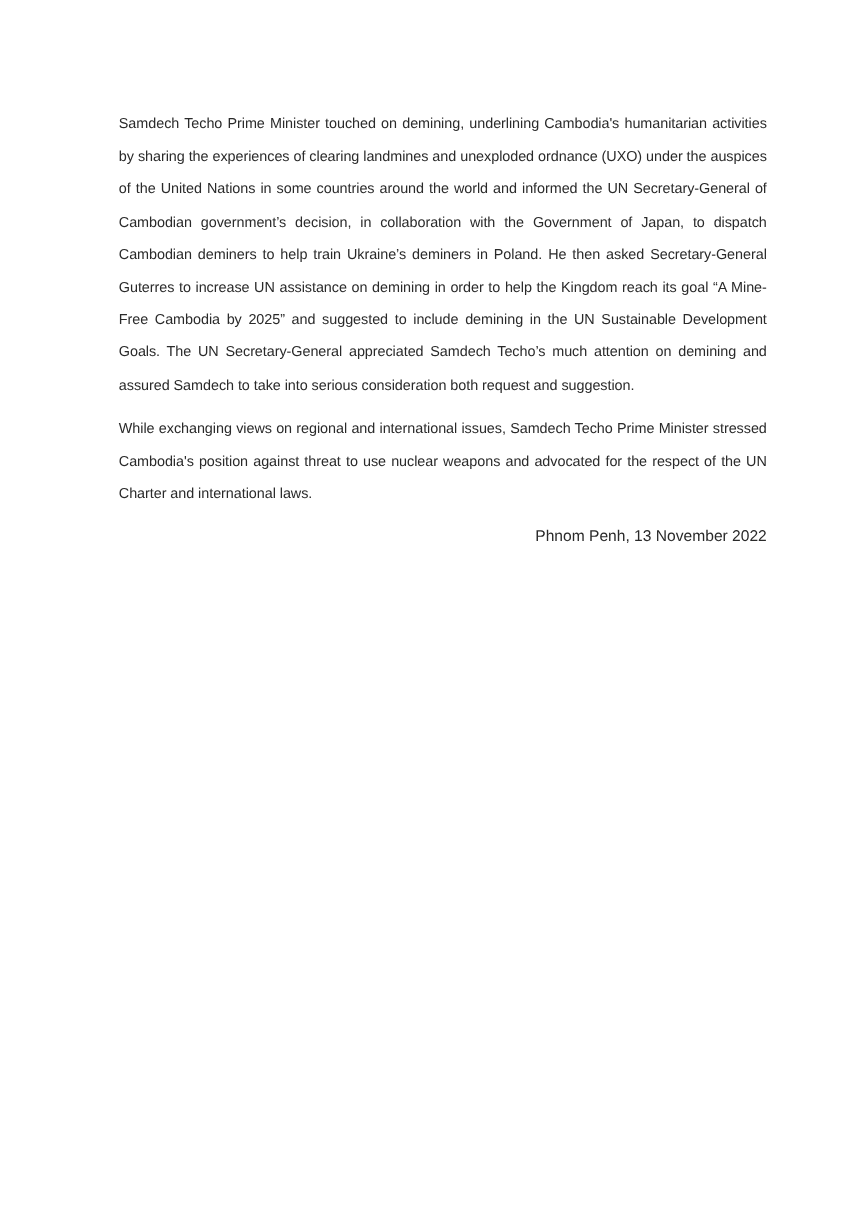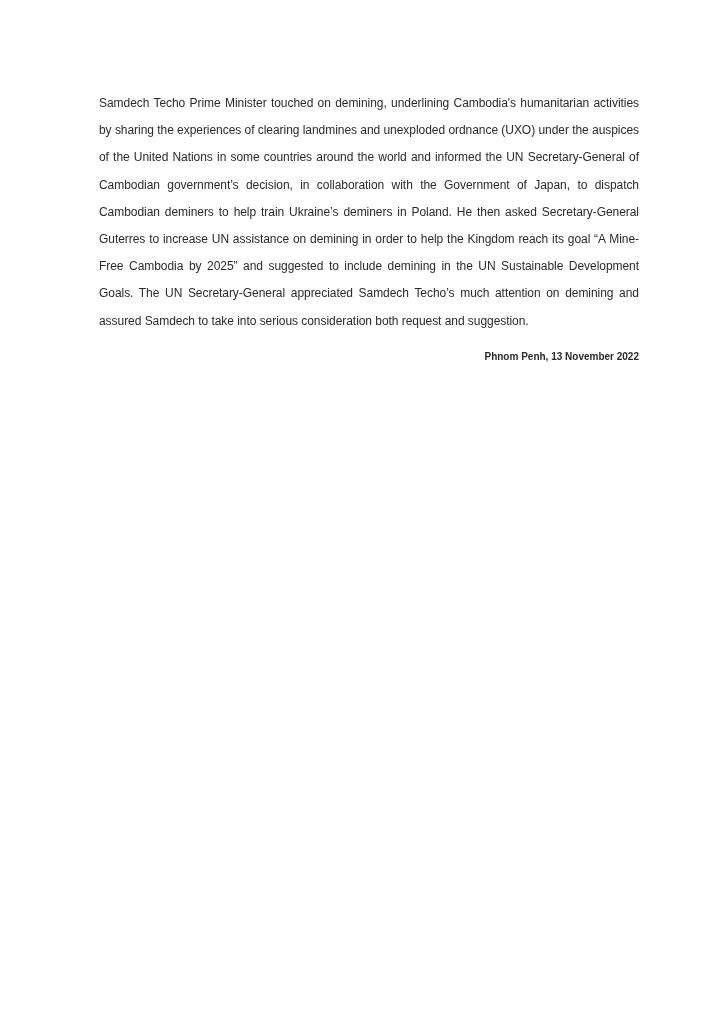--- a/index.html
+++ b/index.html
@@ -26,25 +26,25 @@
       font-size: 12px;
       line-height: 27.2px;
       text-align: justify;
       letter-spacing: -0.05px;
     }
     .para + .para {
       margin-top: 9px;
     }
     .signoff {
       margin: 8px 0 11px 0;
-      font-size: 10px;
+      font-size: 13px;
       line-height: 27px;
       text-align: right;
-      font-weight: bold;
     }
   </style>
 </head>
 <body>
 
 <div class="page">
   <p class="para">Samdech Techo Prime Minister touched on demining, underlining Cambodia's humanitarian activities by sharing the experiences of clearing landmines and unexploded ordnance (UXO) under the auspices of the United Nations in some countries around the world and informed the UN Secretary-General of Cambodian government’s decision, in collaboration with the Government of Japan, to dispatch Cambodian deminers to help train Ukraine’s deminers in Poland. He then asked Secretary-General Guterres to increase UN assistance on demining in order to help the Kingdom reach its goal “A Mine-Free Cambodia by 2025” and suggested to include demining in the UN Sustainable Development Goals. The UN Secretary-General appreciated Samdech Techo’s much attention on demining and assured Samdech to take into serious consideration both request and suggestion.</p>
+  <p class="para">While exchanging views on regional and international issues, Samdech Techo Prime Minister stressed Cambodia's position against threat to use nuclear weapons and advocated for the respect of the UN Charter and international laws.</p>
   <p class="signoff">Phnom Penh, 13 November 2022</p>
 </div>
 
 </body></html>

